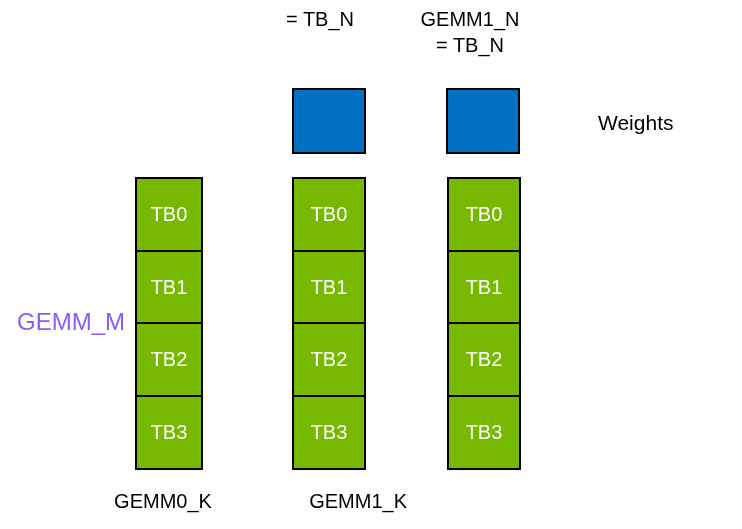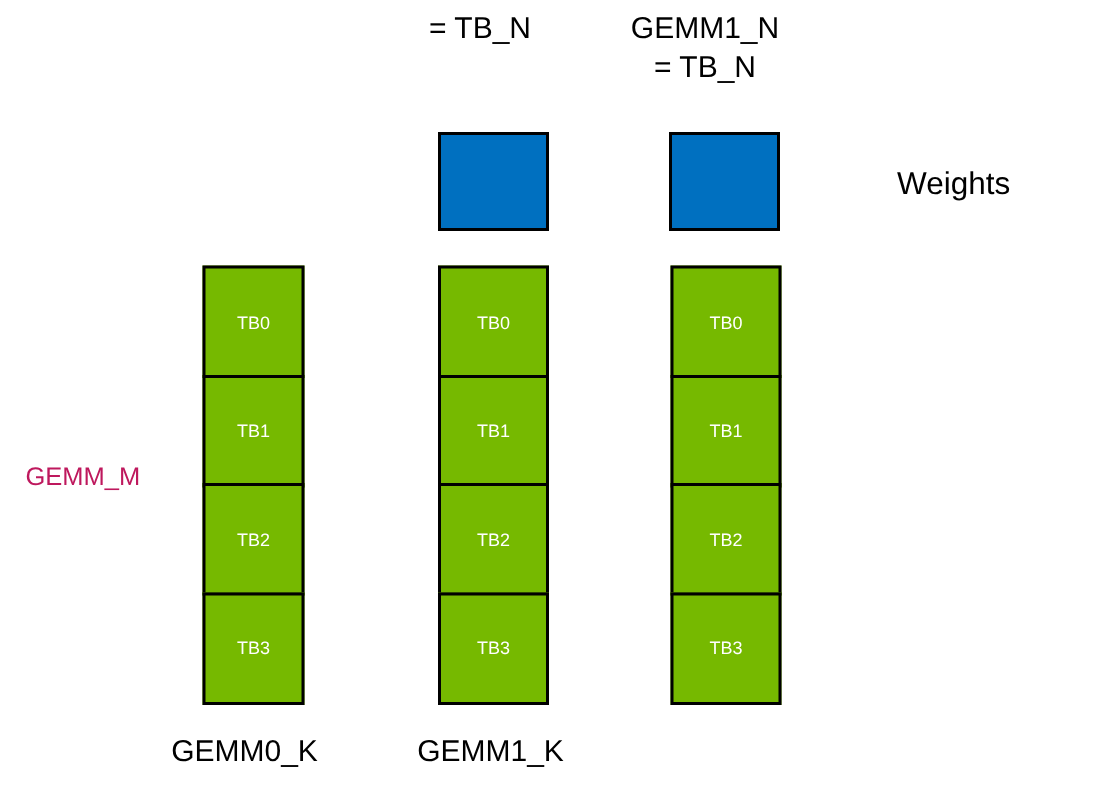--- a/index.html
+++ b/index.html
@@ -48,57 +48,57 @@
   .tb-col.c0 { left: 135px; width: 68px; }
   .tb-col.c1 { left: 292px; width: 74px; }
   .tb-col.c2 { left: 447px; width: 74px; }
 
   .tb-cell {
     height: 75px;
     background: #76B900;
     border: 2.5px solid #000000;
     box-sizing: border-box;
     color: #ffffff;
-    font-size: 12px;
+    font-size: 20px;
     display: flex;
     align-items: center;
     justify-content: center;
   }
   .tb-cell + .tb-cell { margin-top: -2.5px; }
 
   .side-label {
     position: absolute;
     font-size: 21px;
     color: #000000;
     white-space: nowrap;
     text-align: center;
   }
   .side-label.weights { left: 598px; top: 111px; }
   .side-label.activations { left: 592px; top: 298px; }
 
   .gemm-m-label {
     position: absolute;
     left: 17px;
     top: 308px;
-    font-size: 17px;
-    color: #be185d;
+    font-size: 24px;
+    color: #8b5cf6;
     white-space: nowrap;
   }
 
   .bottom-label {
     position: absolute;
     top: 490px;
     width: 160px;
     text-align: center;
     font-size: 20px;
     color: #000000;
     white-space: nowrap;
   }
   .bottom-label.b0 { left: 83px; }
-  .bottom-label.b1 { left: 247px; }
+  .bottom-label.b1 { left: 247px; text-align: right; }
 </style>
 </head>
 <body>
 
 <div class="canvas">
 
   <div class="top-label tl0">
     <div>= TB_N</div>
   </div>
   <div class="top-label tl1">

